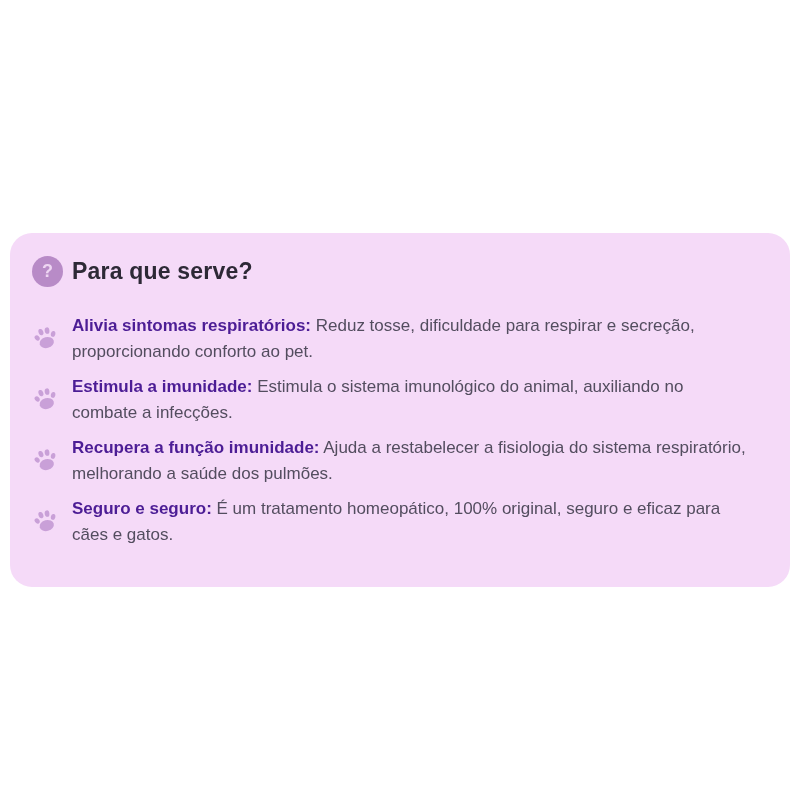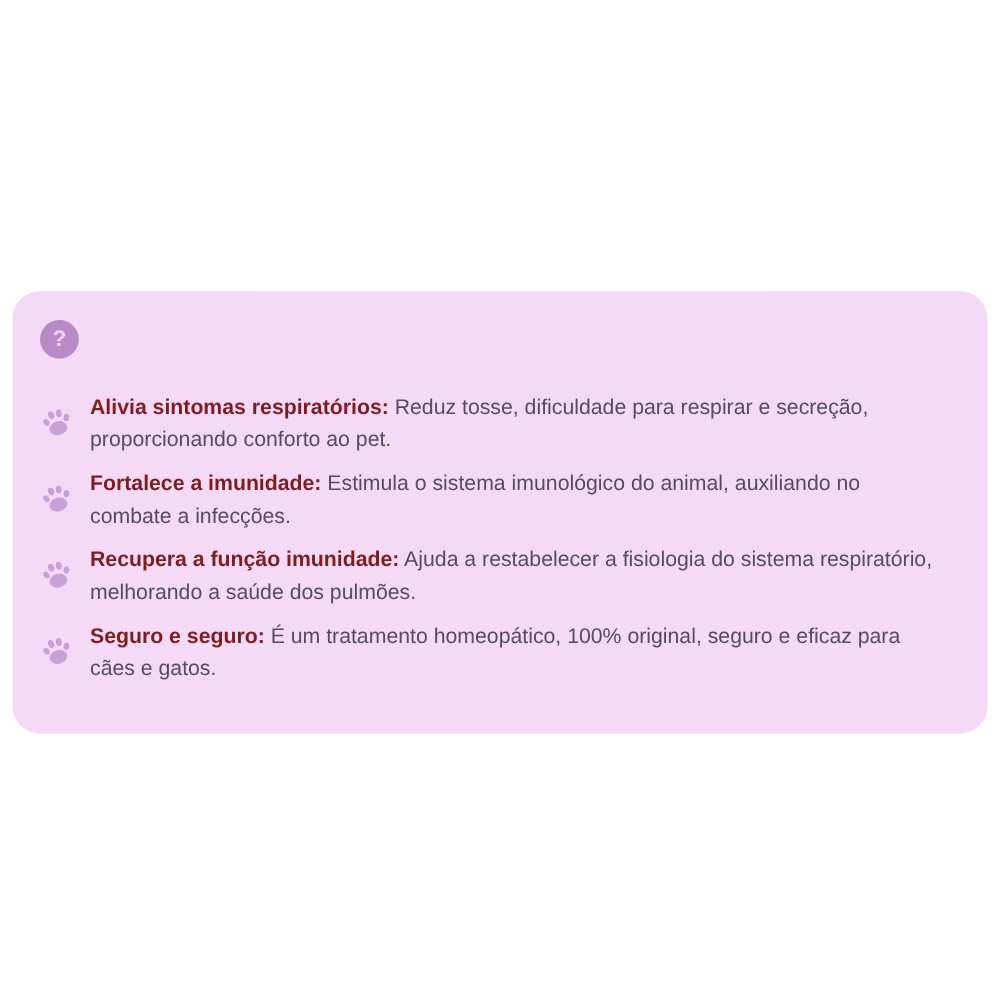--- a/index.html
+++ b/index.html
@@ -76,33 +76,34 @@
   .paw ellipse { fill: #c9a0d8; }
   .benefit-text {
     margin: 0;
     max-width: 688px;
     font-size: 17px;
     line-height: 26px;
     color: #534d5f;
   }
   .benefit-text strong {
     font-weight: 700;
-    color: #7f1d1d;
+    color: #4c1d95;
   }
 </style>
 </head>
 <body>
 
 <div class="page">
   <section class="card">
 
     <header class="card-header">
       <span class="q-circle">
         <span class="q-glyph">?</span>
       </span>
+      <h2 class="title">Para que serve?</h2>
     </header>
 
     <ul class="benefit-list">
 
       <li class="benefit">
         <span class="paw">
           <svg viewBox="0 0 24 24" aria-hidden="true">
             <ellipse cx="4.7" cy="10.6" rx="2.0" ry="2.6" transform="rotate(-25 4.7 10.6)"></ellipse>
             <ellipse cx="9.2" cy="6.4" rx="2.1" ry="2.9" transform="rotate(-8 9.2 6.4)"></ellipse>
             <ellipse cx="14.8" cy="6.4" rx="2.1" ry="2.9" transform="rotate(8 14.8 6.4)"></ellipse>
@@ -116,21 +117,21 @@
       <li class="benefit">
         <span class="paw">
           <svg viewBox="0 0 24 24" aria-hidden="true">
             <ellipse cx="4.7" cy="10.6" rx="2.0" ry="2.6" transform="rotate(-25 4.7 10.6)"></ellipse>
             <ellipse cx="9.2" cy="6.4" rx="2.1" ry="2.9" transform="rotate(-8 9.2 6.4)"></ellipse>
             <ellipse cx="14.8" cy="6.4" rx="2.1" ry="2.9" transform="rotate(8 14.8 6.4)"></ellipse>
             <ellipse cx="19.3" cy="10.6" rx="2.0" ry="2.6" transform="rotate(25 19.3 10.6)"></ellipse>
             <ellipse cx="12" cy="16.6" rx="6.4" ry="4.9"></ellipse>
           </svg>
         </span>
-        <p class="benefit-text"><strong>Fortalece a imunidade:</strong><span> Estimula o sistema imunológico do animal, auxiliando no combate a infecções.</span></p>
+        <p class="benefit-text"><strong>Estimula a imunidade:</strong><span> Estimula o sistema imunológico do animal, auxiliando no combate a infecções.</span></p>
       </li>
 
       <li class="benefit">
         <span class="paw">
           <svg viewBox="0 0 24 24" aria-hidden="true">
             <ellipse cx="4.7" cy="10.6" rx="2.0" ry="2.6" transform="rotate(-25 4.7 10.6)"></ellipse>
             <ellipse cx="9.2" cy="6.4" rx="2.1" ry="2.9" transform="rotate(-8 9.2 6.4)"></ellipse>
             <ellipse cx="14.8" cy="6.4" rx="2.1" ry="2.9" transform="rotate(8 14.8 6.4)"></ellipse>
             <ellipse cx="19.3" cy="10.6" rx="2.0" ry="2.6" transform="rotate(25 19.3 10.6)"></ellipse>
             <ellipse cx="12" cy="16.6" rx="6.4" ry="4.9"></ellipse>

